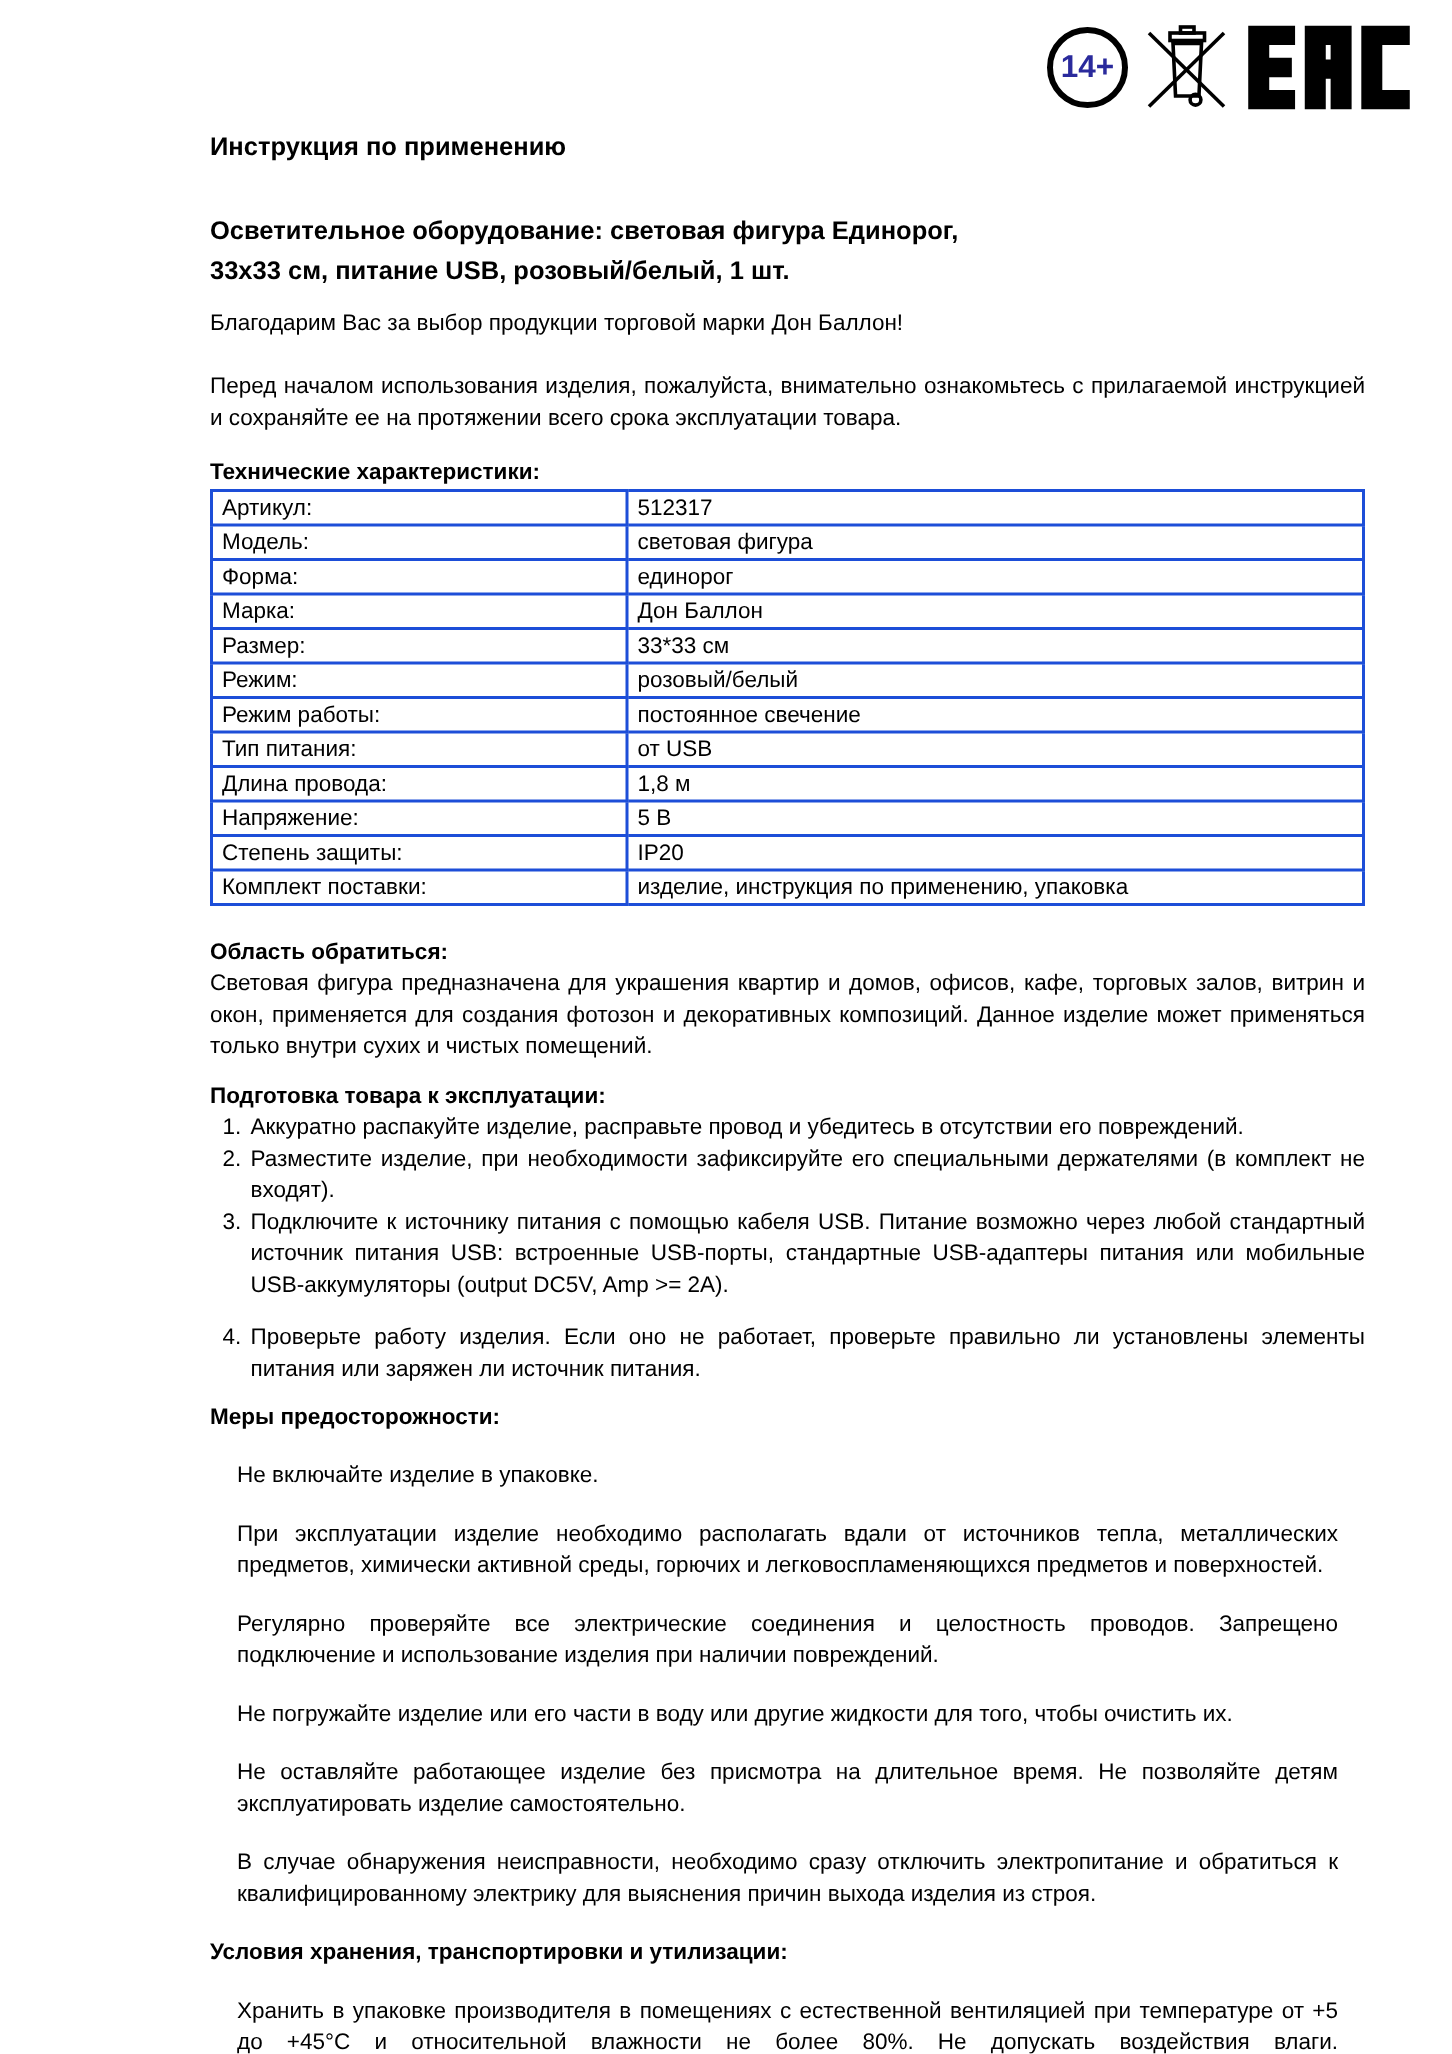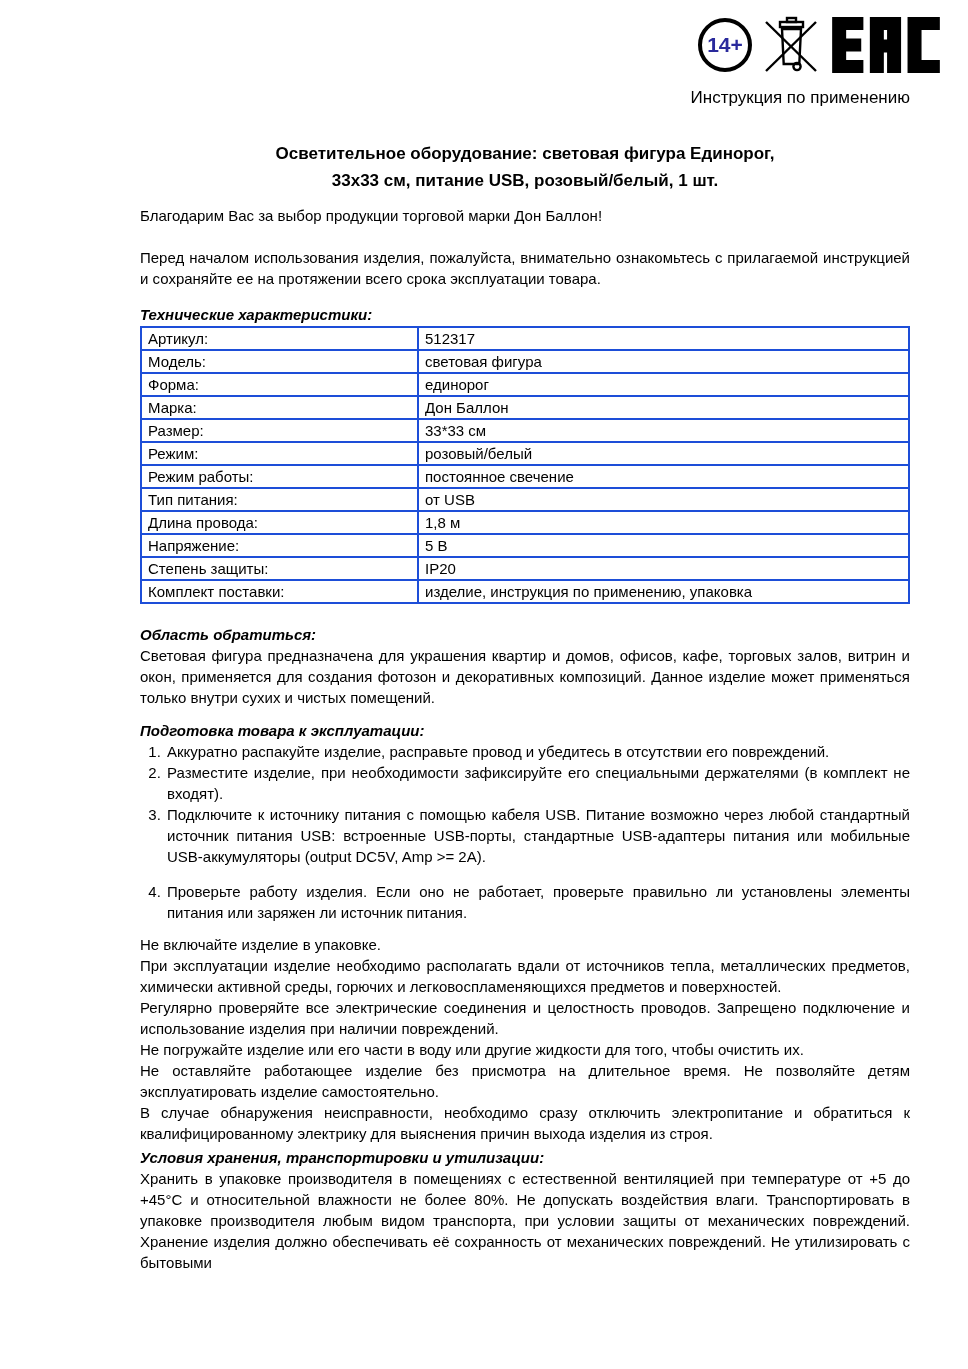--- a/index.html
+++ b/index.html
@@ -9,26 +9,26 @@
   .content{padding:86px 58px 0 140px;font-size:15px;line-height:21px;}
 
   
   .header-icons{position:absolute;top:14px;right:26px;display:flex;align-items:center;gap:8px;}
   .age-badge{width:54px;height:54px;border:4px solid #000;border-radius:50%;
              display:flex;align-items:center;justify-content:center;
              font-size:21px;font-weight:bold;box-sizing:border-box;}
   .icon-svg{display:block;}
 
   
-  h1.doc-title{font-size:17px;line-height:24px;margin:0 0 30px;text-align:right;font-weight:normal;}
-  h2.doc-subtitle{font-size:17px;line-height:27px;margin:0 0 11px;text-align:center;font-weight:bold;}
-  p{margin:0;}
+  h1.doc-title{font-size:17px;line-height:24px;margin:0 0 30px;text-align:left;font-weight:bold;}
+  h2.doc-subtitle{font-size:17px;line-height:27px;margin:0 0 11px;text-align:left;font-weight:bold;}
+  p{margin:18px;}
   .intro1{margin:0 0 21px;}
   .intro2{margin:0 0 15px;text-align:justify;}
-  h3.sec{font-size:15px;line-height:21px;margin:0;font-weight:bold;font-style:italic;}
+  h3.sec{font-size:15px;line-height:21px;margin:0;font-weight:bold;}
   .justify{text-align:justify;}
 
   
   table.specs{border-collapse:collapse;width:100%;margin:1px 0 20px;table-layout:fixed;}
   table.specs td{border:2px solid #1d4ed8;height:19px;padding:0 6px;font-size:15px;vertical-align:middle;}
   table.specs td.lbl{width:263px;}
 
   .app-text{margin:0 0 12px;}
   ol.prep{margin:0 0 11px;padding:0 0 0 25px;list-style:decimal;}
   ol.prep li{text-align:justify;margin:0;padding-left:2px;}
@@ -139,20 +139,21 @@
     <p class="justify app-text">Световая фигура предназначена для украшения квартир и домов, офисов, кафе, торговых залов, витрин и окон, применяется для создания фотозон и декоративных композиций. Данное изделие может применяться только внутри сухих и чистых помещений.</p>
 
     <h3 class="sec">Подготовка товара к эксплуатации:</h3>
     <ol class="prep">
       <li>Аккуратно распакуйте изделие, расправьте провод и убедитесь в отсутствии его повреждений.</li>
       <li>Разместите изделие, при необходимости зафиксируйте его специальными держателями (в комплект не входят).</li>
       <li>Подключите к источнику питания с помощью кабеля USB. Питание возможно через любой стандартный источник питания USB: встроенные USB-порты, стандартные USB-адаптеры питания или мобильные USB-аккумуляторы (output DC5V, Amp &gt;= 2A).</li>
       <li>Проверьте работу изделия. Если оно не работает, проверьте правильно ли установлены элементы питания или заряжен ли источник питания.</li>
     </ol>
 
+    <h3 class="sec">Меры предосторожности:</h3>
     <div class="precautions">
       <p>Не включайте изделие в упаковке.</p>
       <p>При эксплуатации изделие необходимо располагать вдали от источников тепла, металлических предметов, химически активной среды, горючих и легковоспламеняющихся предметов и поверхностей.</p>
       <p>Регулярно проверяйте все электрические соединения и целостность проводов. Запрещено подключение и использование изделия при наличии повреждений.</p>
       <p>Не погружайте изделие или его части в воду или другие жидкости для того, чтобы очистить их.</p>
       <p>Не оставляйте работающее изделие без присмотра на длительное время. Не позволяйте детям эксплуатировать изделие самостоятельно.</p>
       <p>В случае обнаружения неисправности, необходимо сразу отключить электропитание и обратиться к квалифицированному электрику для выяснения причин выхода изделия из строя.</p>
     </div>
 
     <h3 class="sec">Условия хранения, транспортировки и утилизации:</h3>

